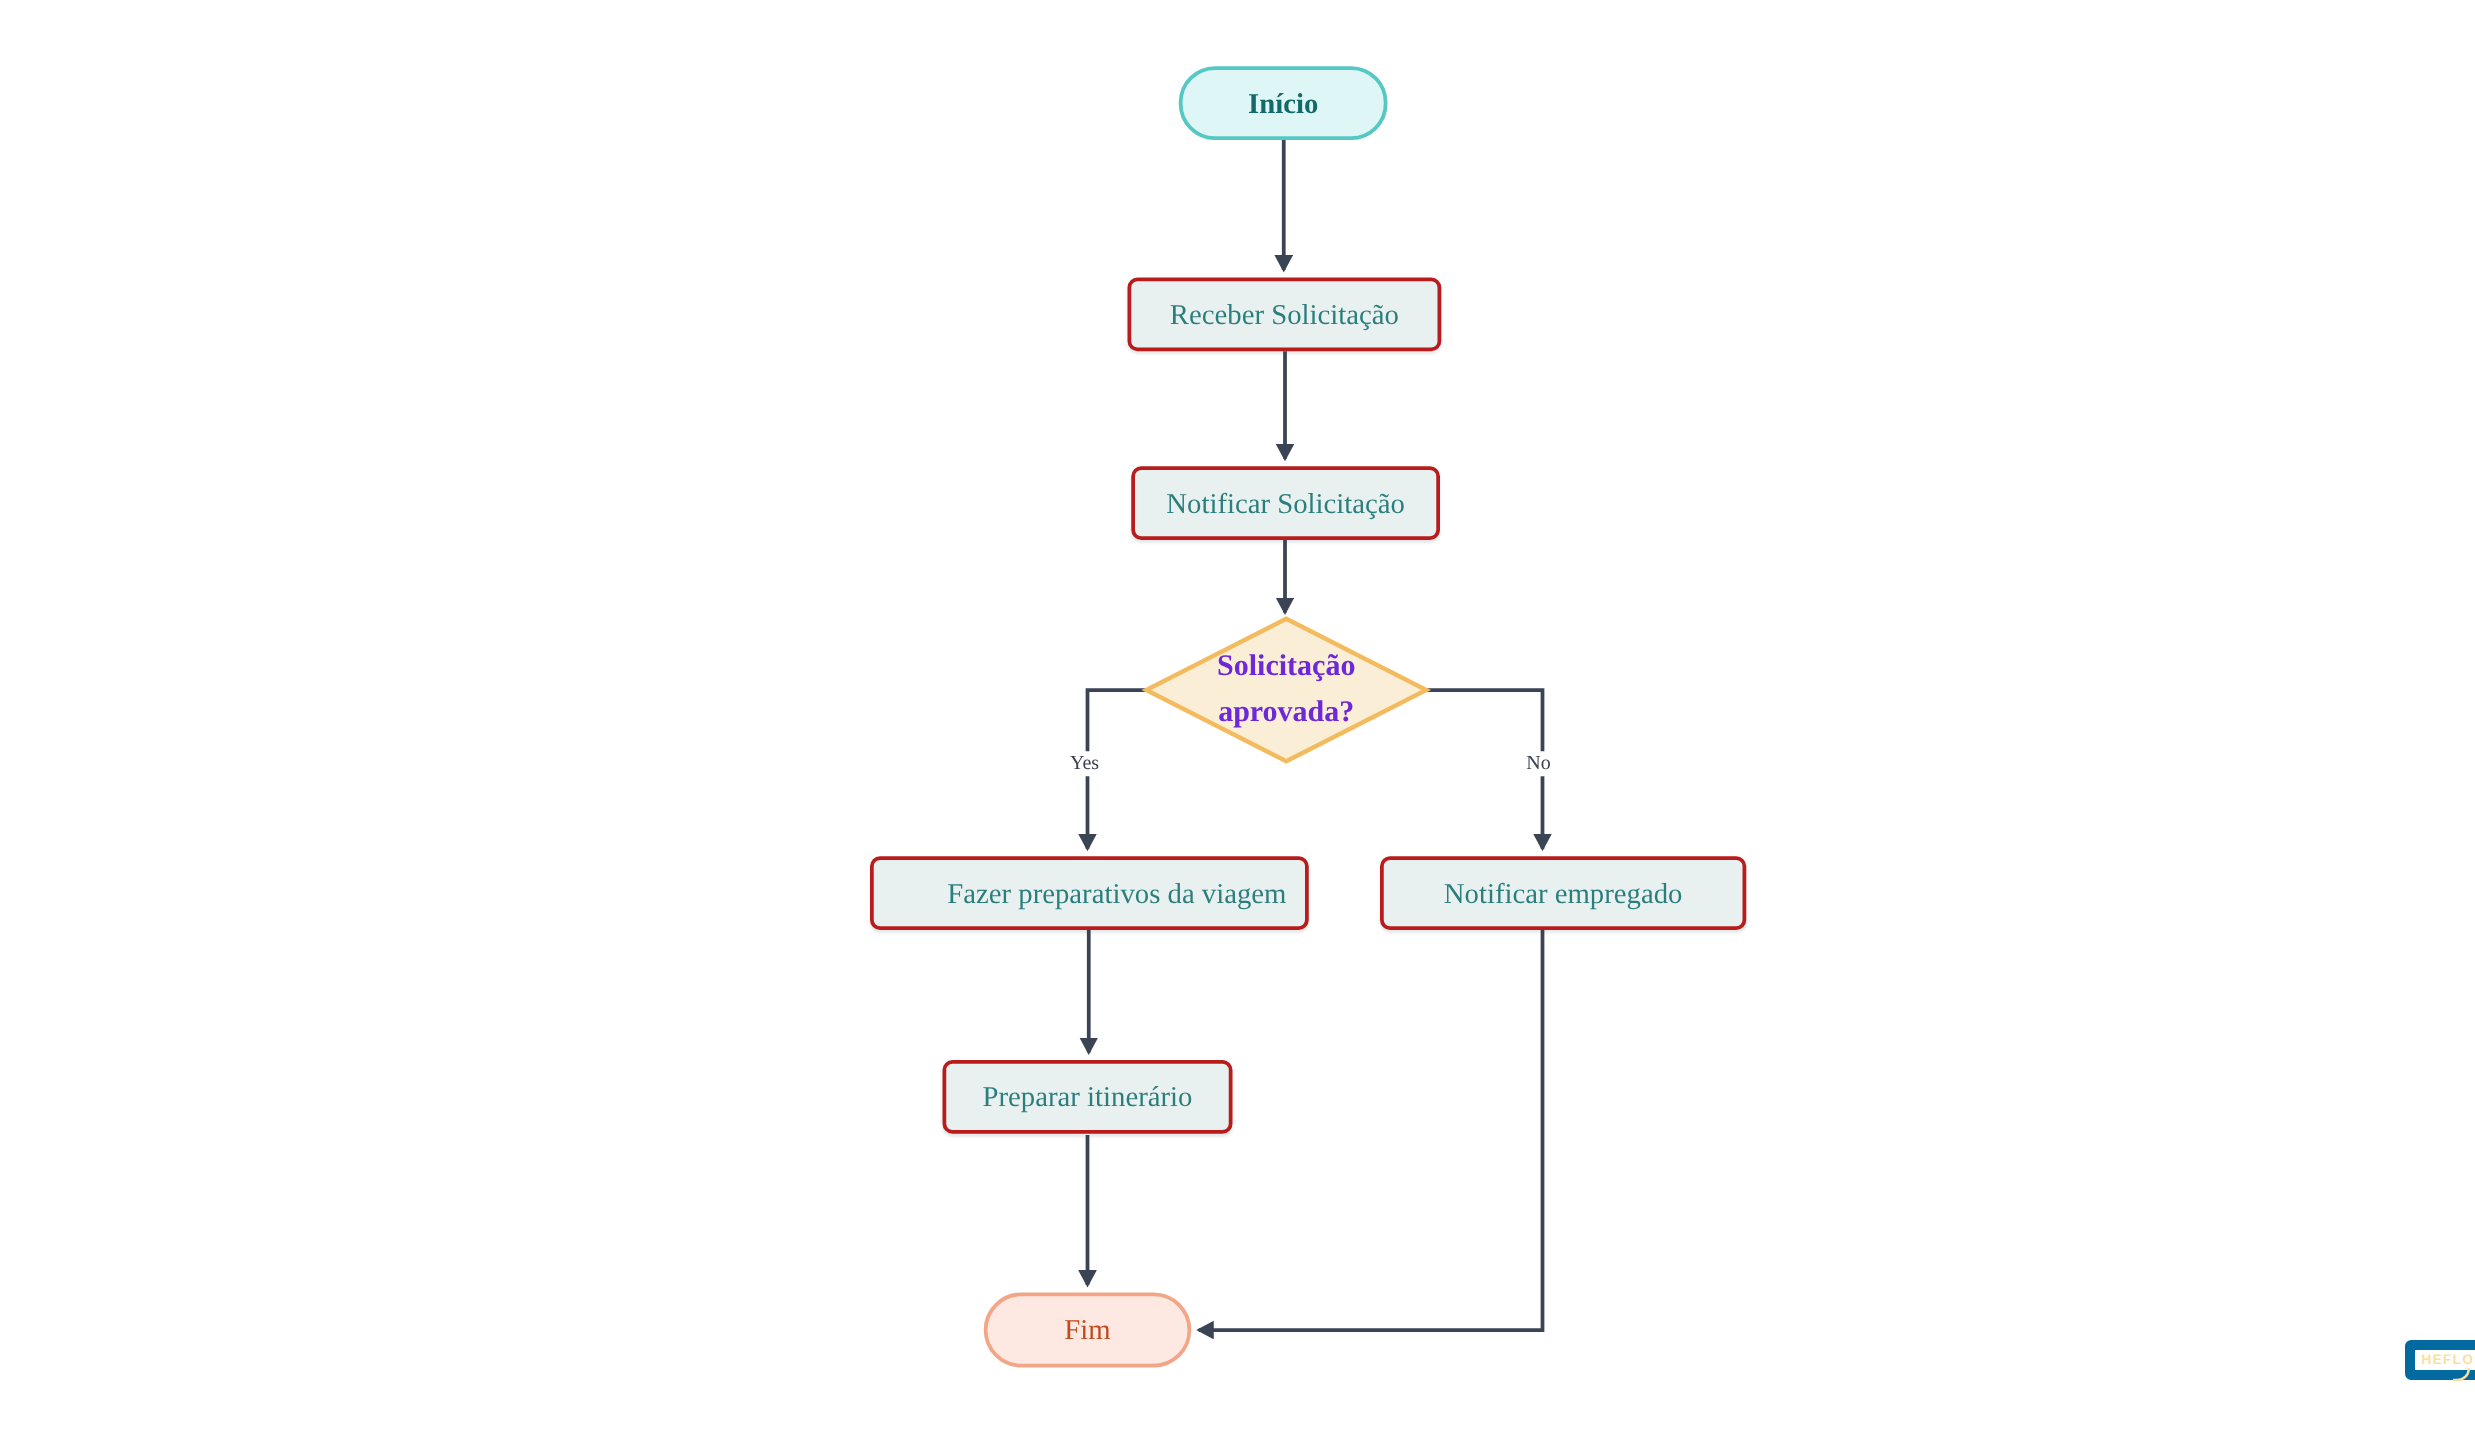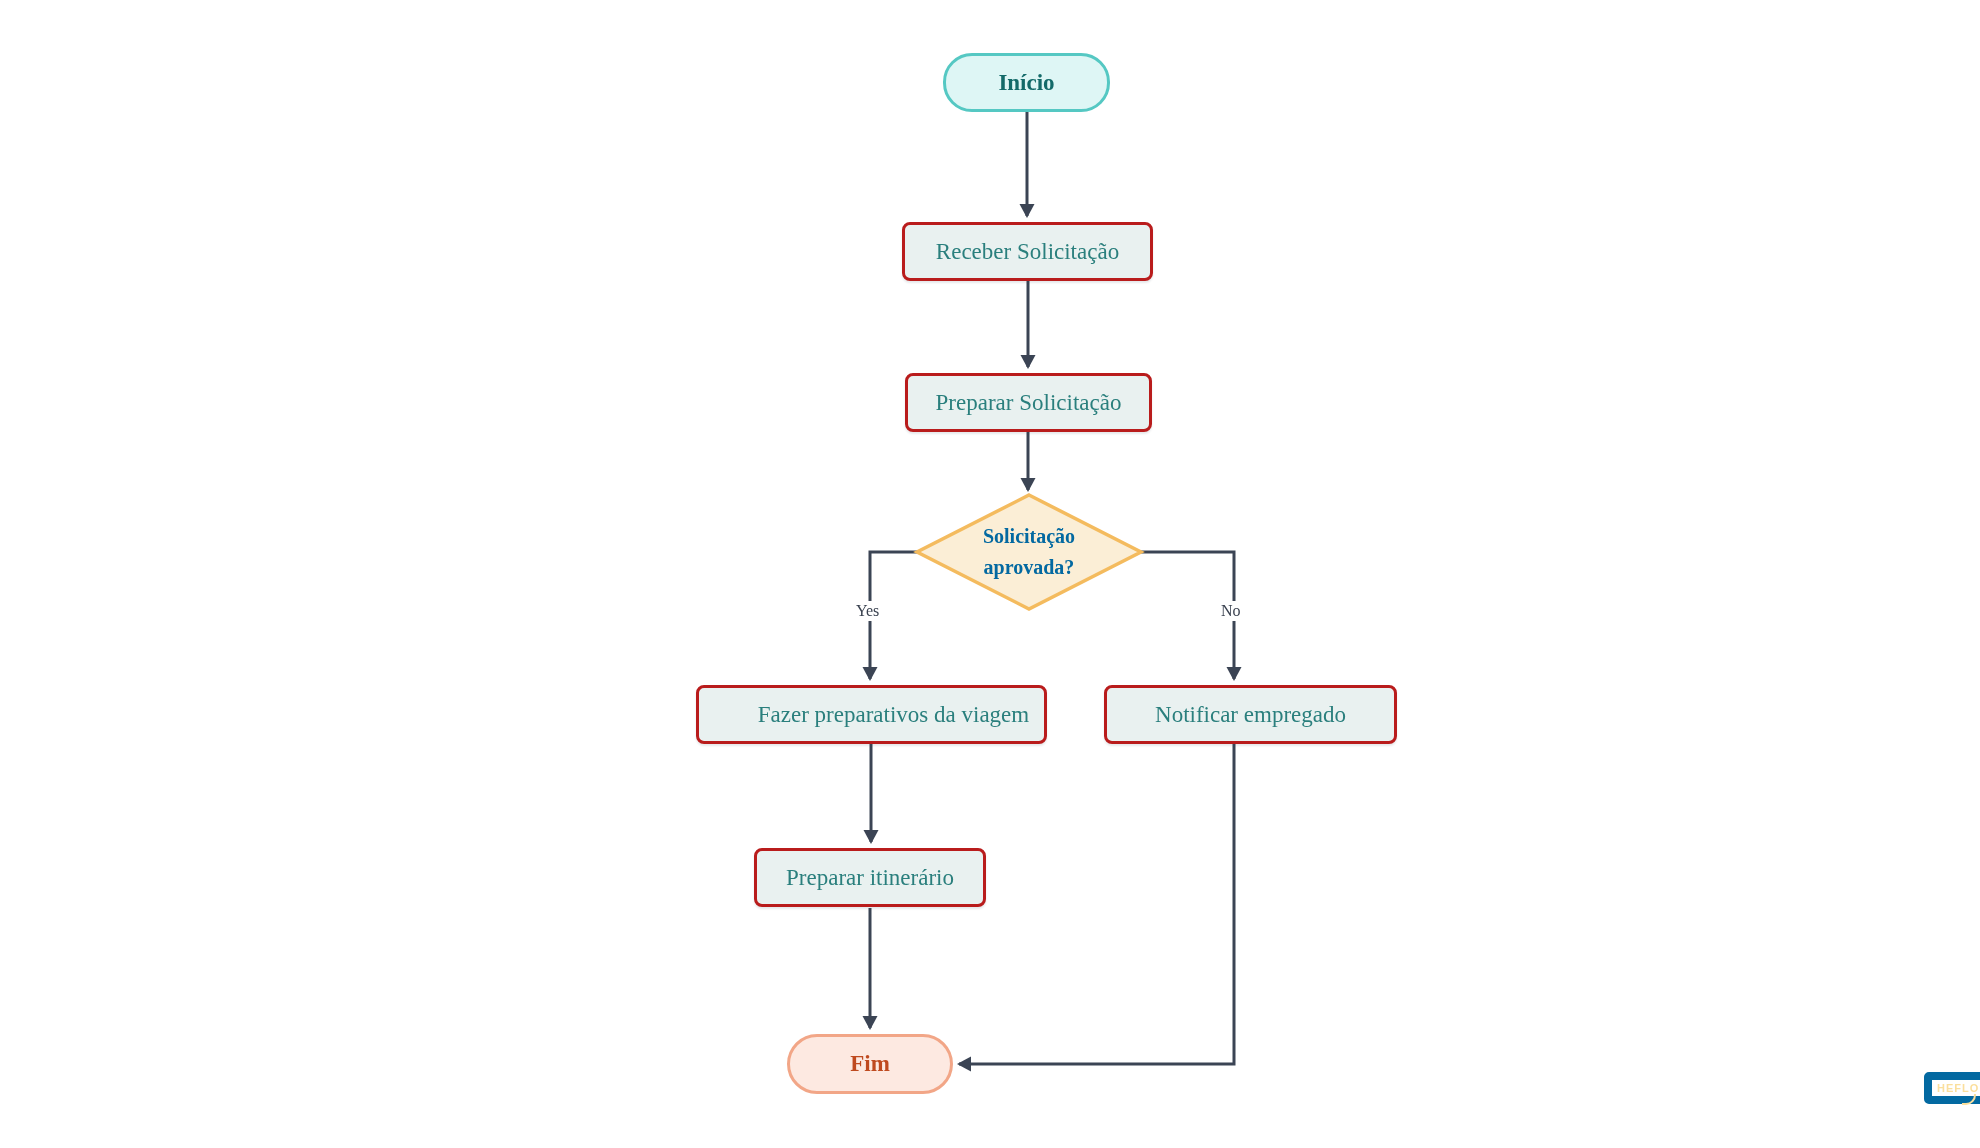--- a/index.html
+++ b/index.html
@@ -40,31 +40,31 @@
     color: #136a69;
     font-size: 23px;
     font-weight: bold;
   }
   .end {
     background: #fde9e1;
     border: 3px solid #f2a687;
     border-radius: 30px;
     color: #bf4a1f;
     font-size: 23px;
-    font-weight: bold;
+    font-weight: normal;
   }
   .decision-label {
     position: absolute;
     display: flex;
     flex-direction: column;
     align-items: center;
     justify-content: center;
     text-align: center;
-    color: #0369a1;
-    font-size: 20px;
+    color: #6d28d9;
+    font-size: 24px;
     font-weight: bold;
     line-height: 1.55;
   }
   .edge-label {
     position: absolute;
     background: #ffffff;
     color: #39414f;
     font-size: 16px;
     line-height: 1;
     padding: 2px 3px;
@@ -123,21 +123,21 @@
 
   <div class="node start" style="left:903px; top:53px; width:167px; height:59px;">
     <span>Início</span>
   </div>
 
   <div class="node task" style="left:862px; top:222px; width:251px; height:59px;">
     <span>Receber Solicitação</span>
   </div>
 
   <div class="node task" style="left:865px; top:373px; width:247px; height:59px;">
-    <span>Preparar Solicitação</span>
+    <span>Notificar Solicitação</span>
   </div>
 
   <div class="decision-label" style="left:889px; top:502px; width:200px; height:100px;">
     <span>Solicitação</span>
     <span>aprovada?</span>
   </div>
 
   <div class="edge-label" style="left:813px; top:601px;">Yes</div>
 
   <div class="edge-label" style="left:1178px; top:601px;">No</div>

